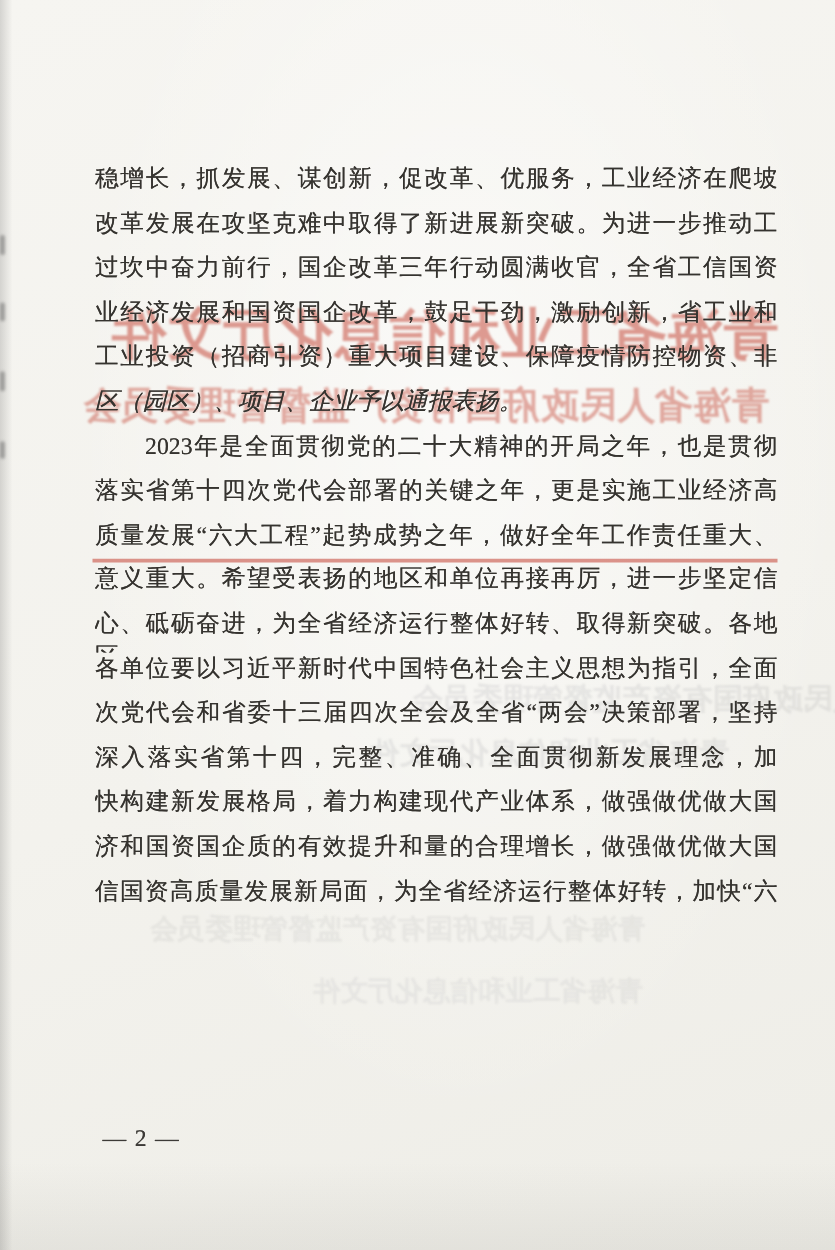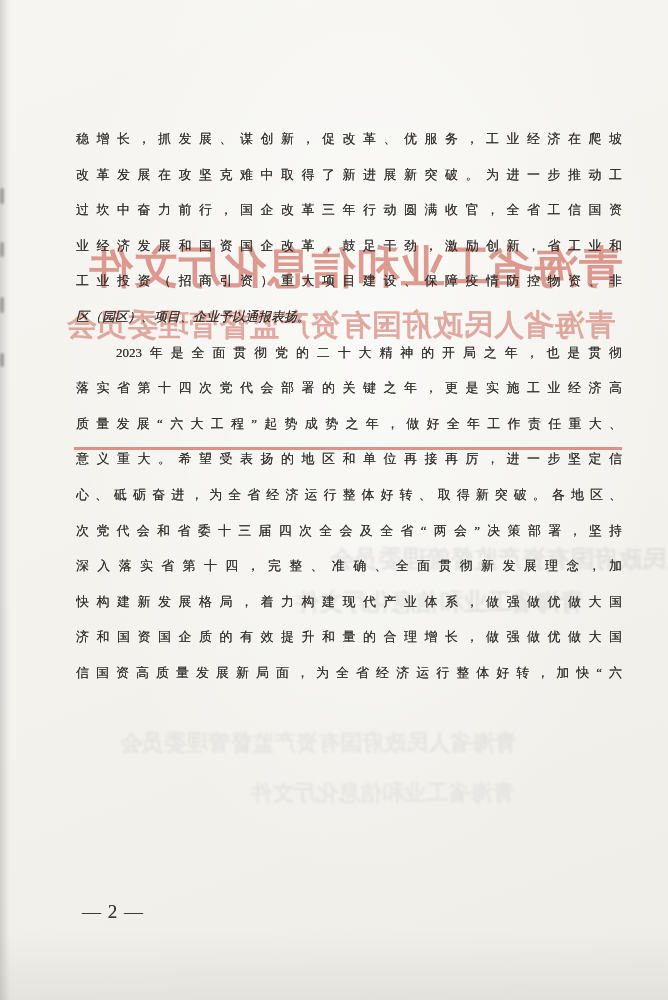--- a/index.html
+++ b/index.html
@@ -57,21 +57,21 @@
   
   .red-rule{
     position:absolute;left:74px;top:447px;width:548px;height:2.5px;
     background:rgba(206,104,92,0.70);
     filter:blur(0.4px);
   }
   
   .text-block{
     position:absolute;left:76px;top:130px;width:546px;
     color:#35332f;
-    font-size:13px;
+    font-size:19px;
     text-shadow:0 0 0.5px rgba(55,52,48,0.85);
   }
   .text-block .line{
     height:35.6px;
     text-align:justify;
     text-align-last:justify;
     overflow:hidden;
   }
   .text-block .line.indent{text-indent:40px;}
   .text-block .line.short{text-align-last:left;font-style:italic;}
@@ -113,20 +113,21 @@
       <div class="line">改革发展在攻坚克难中取得了新进展新突破。为进一步推动工</div>
       <div class="line">过坎中奋力前行，国企改革三年行动圆满收官，全省工信国资</div>
       <div class="line">业经济发展和国资国企改革，鼓足干劲，激励创新，省工业和</div>
       <div class="line">工业投资（招商引资）重大项目建设、保障疫情防控物资、非</div>
       <div class="line short">区（园区）、项目、企业予以通报表扬。</div>
       <div class="line indent">2023年是全面贯彻党的二十大精神的开局之年，也是贯彻</div>
       <div class="line">落实省第十四次党代会部署的关键之年，更是实施工业经济高</div>
       <div class="line">质量发展“六大工程”起势成势之年，做好全年工作责任重大、</div>
       <div class="line">意义重大。希望受表扬的地区和单位再接再厉，进一步坚定信</div>
       <div class="line">心、砥砺奋进，为全省经济运行整体好转、取得新突破。各地区、</div>
+      <div class="line">各单位要以习近平新时代中国特色社会主义思想为指引，全面</div>
       <div class="line">次党代会和省委十三届四次全会及全省“两会”决策部署，坚持</div>
       <div class="line">深入落实省第十四，完整、准确、全面贯彻新发展理念，加</div>
       <div class="line">快构建新发展格局，着力构建现代产业体系，做强做优做大国</div>
       <div class="line">济和国资国企质的有效提升和量的合理增长，做强做优做大国</div>
       <div class="line">信国资高质量发展新局面，为全省经济运行整体好转，加快“六</div>
     </div>
 
   <div class="footer">— 2 —</div>
 
 </div>

